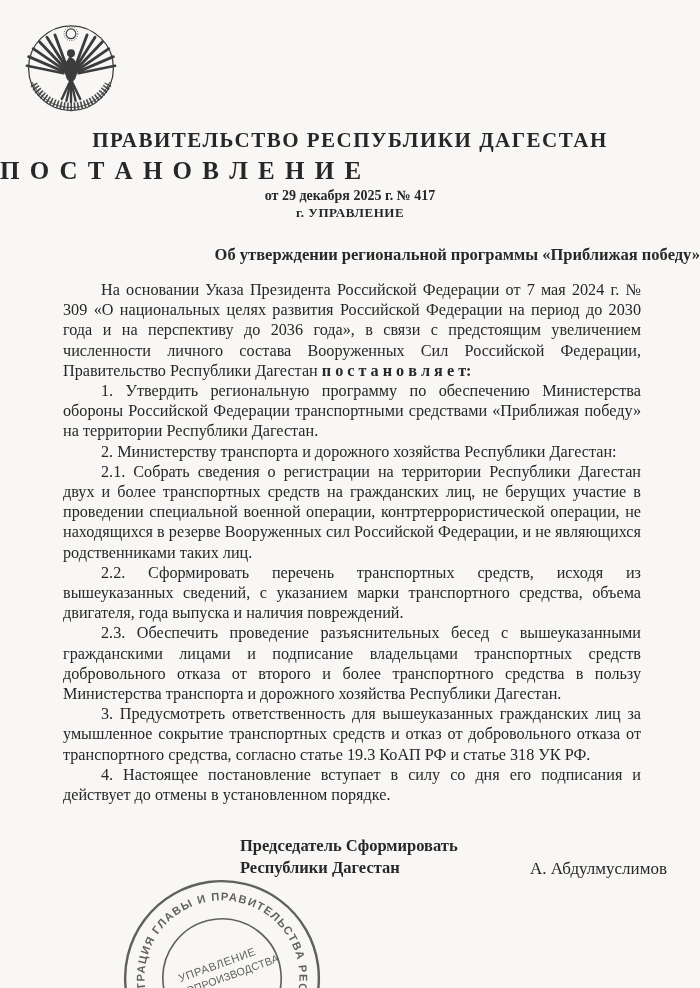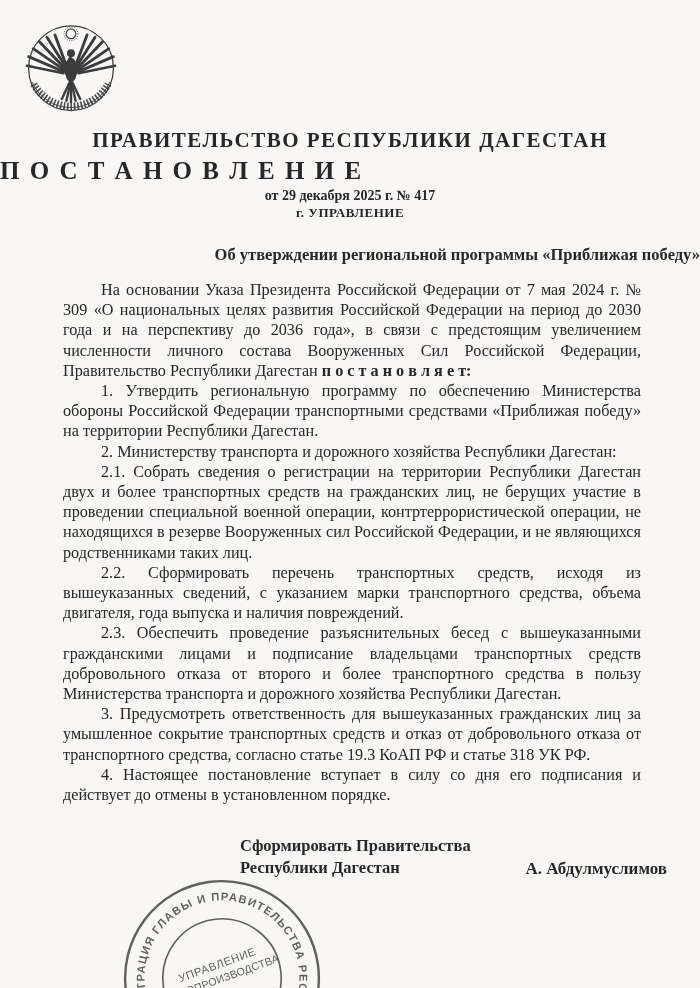--- a/index.html
+++ b/index.html
@@ -79,21 +79,21 @@
     justify-content:space-between;
     align-items:flex-end;
     padding-left:177px;
   }
   .sign-position{
     font-weight:bold;
     font-size:16.5px;
     line-height:22px;
   }
   .sign-name{
-    font-weight:bold;
+    font-weight:normal;
     font-size:17px;
     transform:translateX(26px);
     white-space:nowrap;
   }
   
   .stamp{
     position:absolute;
     left:118px;top:874px;
     width:208px;height:208px;
     z-index:1;
@@ -185,20 +185,20 @@
       <p>2. Министерству транспорта и дорожного хозяйства Республики Дагестан:</p>
       <p>2.1. Собрать сведения о регистрации на территории Республики Дагестан двух и более транспортных средств на гражданских лиц, не берущих участие в проведении специальной военной операции, контртеррористической операции, не находящихся в резерве Вооруженных сил Российской Федерации, и не являющихся родственниками таких лиц.</p>
       <p>2.2. Сформировать перечень транспортных средств, исходя из вышеуказанных сведений, с указанием марки транспортного средства, объема двигателя, года выпуска и наличия повреждений.</p>
       <p>2.3. Обеспечить проведение разъяснительных бесед с вышеуказанными гражданскими лицами и подписание владельцами транспортных средств добровольного отказа от второго и более транспортного средства в пользу Министерства транспорта и дорожного хозяйства Республики Дагестан.</p>
       <p>3. Предусмотреть ответственность для вышеуказанных гражданских лиц за умышленное сокрытие транспортных средств и отказ от добровольного отказа от транспортного средства, согласно статье 19.3 КоАП РФ и статье 318 УК РФ.</p>
       <p>4. Настоящее постановление вступает в силу со дня его подписания и действует до отмены в установленном порядке.</p>
     </div>
 
     <div class="signature-row">
       <div class="sign-position">
-        <div>Сформировать Правительства</div>
+        <div>Председатель Сформировать</div>
         <div>Республики Дагестан</div>
       </div>
       <div class="sign-name">А. Абдулмуслимов</div>
     </div>
 
   </div>
 </div>
 
 </body></html>

